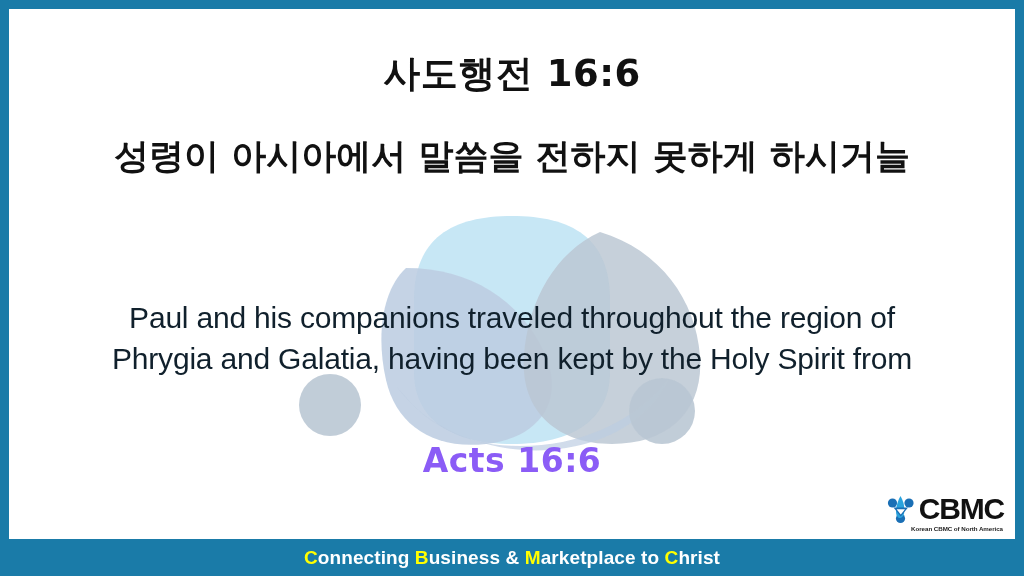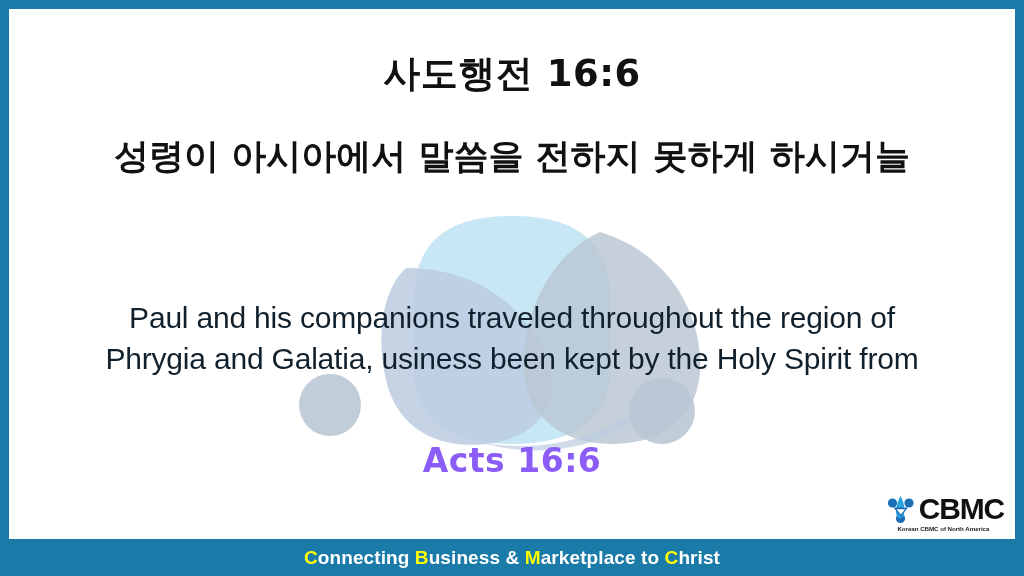--- a/index.html
+++ b/index.html
@@ -130,21 +130,21 @@
   }
 
   
   #logo {
     position: absolute;
     right: 20px;
     bottom: 44px;
     z-index: 8;
     display: flex;
     flex-direction: column;
-    align-items: center;
+    align-items: flex-end;
   }
   #logo-main {
     display: flex;
     align-items: center;
   }
   #logo-mark { display: block; }
   #logo-word {
     font-family: "Liberation Sans", sans-serif;
     font-weight: bold;
     font-size: 30px;
@@ -192,21 +192,21 @@
   <div id="content">
 
     <div id="kr-title">사도행전 16:6</div>
 
     <div id="kr-verse">
       <div>성령이 아시아에서 말씀을 전하지 못하게 하시거늘</div>
     </div>
 
     <div id="en-verse">
       <div>Paul and his companions traveled throughout the region of</div>
-      <div>Phrygia and Galatia, usiness been kept by the Holy Spirit from</div>
+      <div>Phrygia and Galatia, having been kept by the Holy Spirit from</div>
     </div>
 
     <div id="en-ref">Acts 16:6</div>
   </div>
 
   <div id="logo">
     <div id="logo-main">
       <svg id="logo-mark" width="34" height="30" viewBox="0 0 34 30" xmlns="http://www.w3.org/2000/svg">
         <circle cx="8.5" cy="9" r="4.6" fill="#1a6fb5"></circle>
         <circle cx="25" cy="9" r="4.6" fill="#1a6fb5"></circle>

